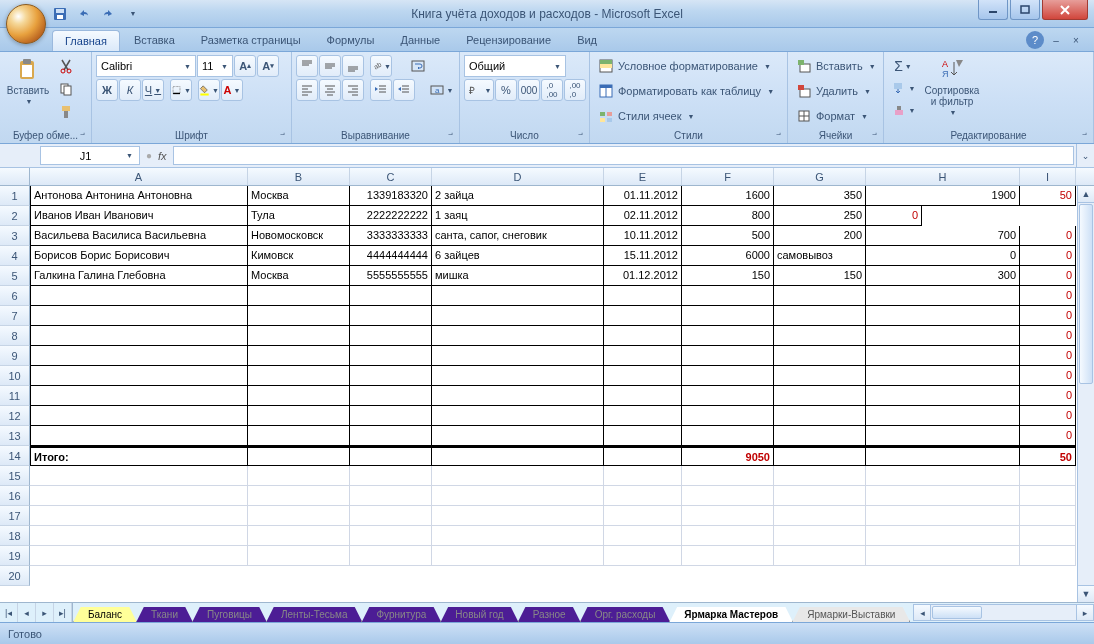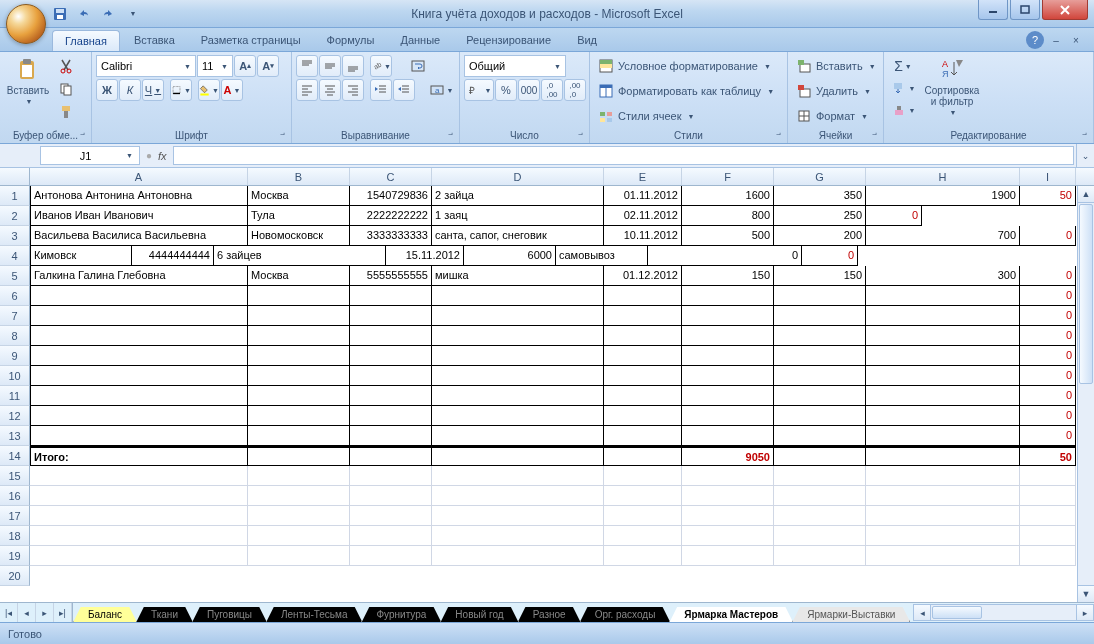--- a/index.html
+++ b/index.html
@@ -70,21 +70,21 @@
 .row.total .cell { border: 1px solid #000; border-top: 2px solid #000; border-left:none; font-weight: bold; }
 .row.total .cell:first-child { border-left: 1px solid #000;}
 
 
 .sheet-bar { position: absolute; bottom: 22px; left: 0; right: 0; height: 20px; background: #def0fb; display: flex; align-items: center; border-top: 1px solid #9eb6ce; }
 .sheet-nav { display: flex; border-right: 1px solid #9eb6ce; }
 .sheet-nav-btn { width: 18px; height: 19px; display: flex; align-items: center; justify-content: center; font-size: 9px; color: #3b5576; border-right: 1px solid #c6d4e5; }
 .sheet-tabs { display: flex; align-items: flex-end; height: 20px; }
 .sheet-tab { padding: 2px 10px; font-size: 10px; border: 1px solid #888; border-top: none; margin-right: -1px; position: relative; clip-path: polygon(8px 0, calc(100% - 8px) 0, 100% 100%, 0 100%); padding-left: 14px; padding-right: 14px; }
 .sheet-tab.yellow { background: #ffff99; }
-.sheet-tab.pink { background: #000000; color: #888; }
+.sheet-tab.pink { background: #4c1d95; color: #888; }
 .sheet-tab.white { background: white; font-weight: bold; }
 .sheet-tab.grey { background: #e8e8e8; color: #555; }
 .hscroll { flex: 1; margin-left: 4px; height: 17px; background: #e6eef9; border: 1px solid #a8c3e3; display: flex; }
 .hscroll-btn { width: 17px; background: linear-gradient(#f5faff,#dde9f7); border-right: 1px solid #a8c3e3; display:flex;align-items:center;justify-content:center;font-size:9px;color:#3b5576;}
 .hscroll-btn:last-child{border-right:none;border-left:1px solid #a8c3e3;}
 .hscroll-thumb { width: 50px; background: linear-gradient(#f5faff,#cde0f6); border: 1px solid #a8c3e3; margin: 1px; border-radius: 2px; }
 
 
 .status-bar { position: absolute; bottom: 0; left: 0; right: 0; height: 22px; background: linear-gradient(to bottom, #cde0f6, #a9c9ea); display: flex; align-items: center; padding: 0 8px; font-size: 11px; color: #3b5576; border-top: 1px solid #7ba7d8; }
 .status-right { margin-left: auto; display: flex; align-items: center; gap: 8px; }
@@ -524,21 +524,21 @@
         <div class="row-h">16</div>
         <div class="row-h">17</div>
         <div class="row-h">18</div>
         <div class="row-h">19</div>
         <div class="row-h">20</div>
       </div>
     <div class="cells" id="cells">
         <div class="row data">
           <div class="cell " style="width: 218px;">Антонова Антонина Антоновна</div>
           <div class="cell " style="width: 102px;">Москва</div>
-          <div class="cell num" style="width: 82px;">1540729836</div>
+          <div class="cell num" style="width: 82px;">1339183320</div>
           <div class="cell " style="width: 172px;">2 зайца</div>
           <div class="cell num" style="width: 78px;">01.11.2012</div>
           <div class="cell num" style="width: 92px;">1600</div>
           <div class="cell num" style="width: 92px;">350</div>
           <div class="cell num" style="width: 154px;">1900</div>
           <div class="cell num redplain" style="width: 56px;">50</div>
         </div>
         <div class="row data">
           <div class="cell " style="width: 218px;">Иванов Иван Иванович</div>
           <div class="cell " style="width: 102px;">Тула</div>
@@ -554,20 +554,21 @@
           <div class="cell " style="width: 102px;">Новомосковск</div>
           <div class="cell num" style="width: 82px;">3333333333</div>
           <div class="cell " style="width: 172px;">санта, сапог, снеговик</div>
           <div class="cell num" style="width: 78px;">10.11.2012</div>
           <div class="cell num" style="width: 92px;">500</div>
           <div class="cell num" style="width: 92px;">200</div>
           <div class="cell num" style="width: 154px;">700</div>
           <div class="cell num redplain" style="width: 56px;">0</div>
         </div>
         <div class="row data">
+          <div class="cell " style="width: 218px;">Борисов Борис Борисович</div>
           <div class="cell " style="width: 102px;">Кимовск</div>
           <div class="cell num" style="width: 82px;">4444444444</div>
           <div class="cell " style="width: 172px;">6 зайцев</div>
           <div class="cell num" style="width: 78px;">15.11.2012</div>
           <div class="cell num" style="width: 92px;">6000</div>
           <div class="cell " style="width: 92px;">самовывоз</div>
           <div class="cell num" style="width: 154px;">0</div>
           <div class="cell num redplain" style="width: 56px;">0</div>
         </div>
         <div class="row data">

